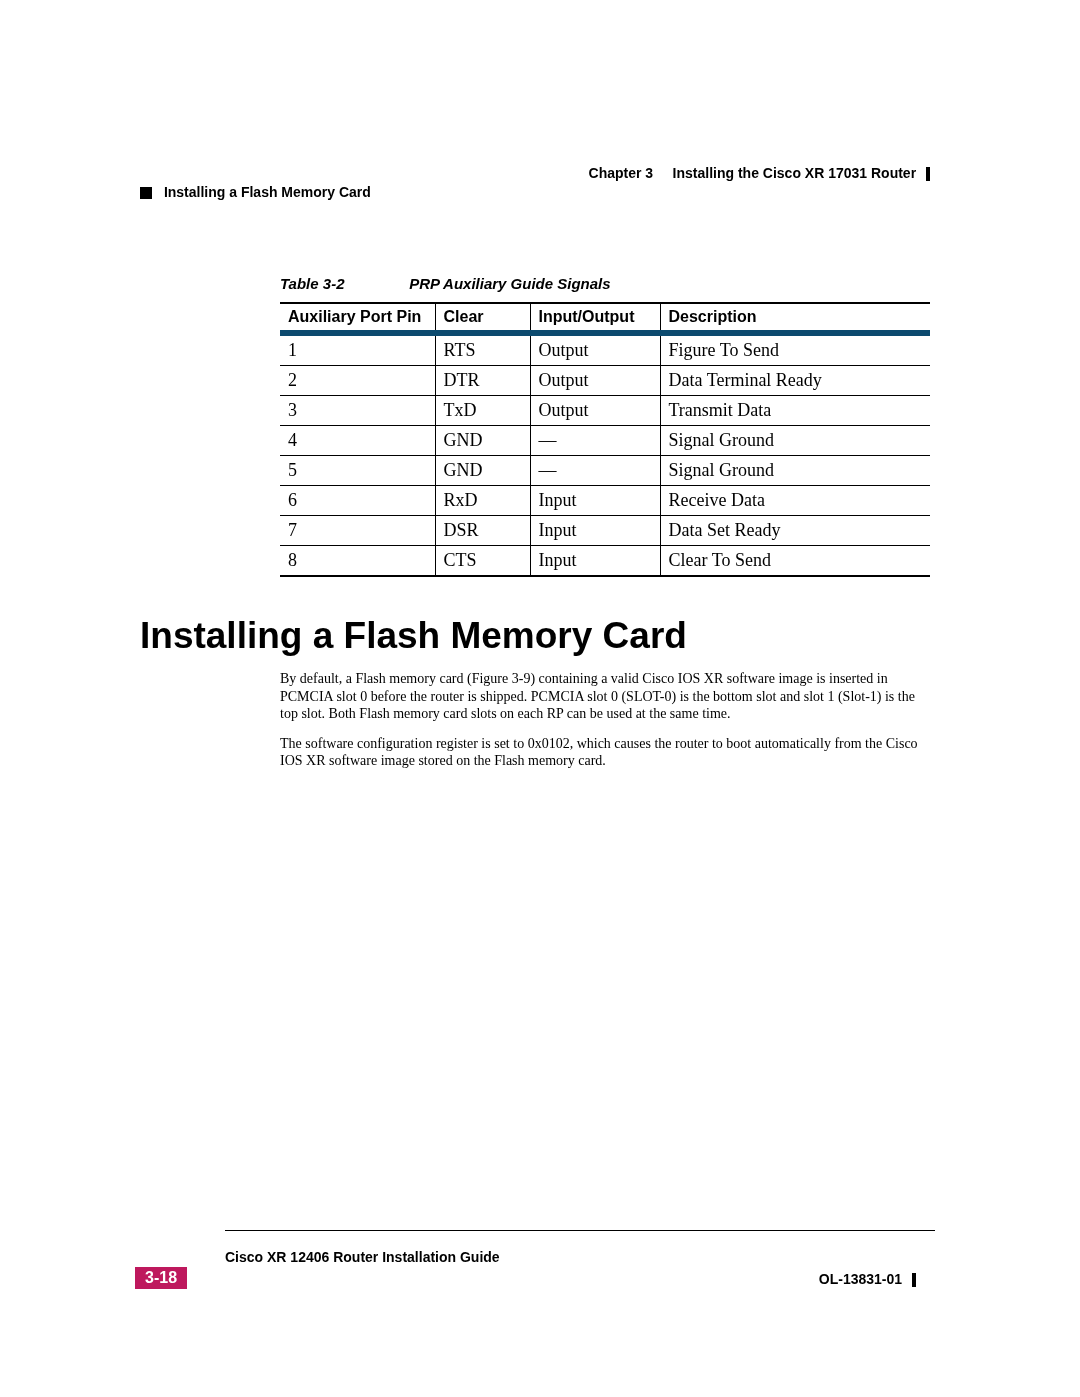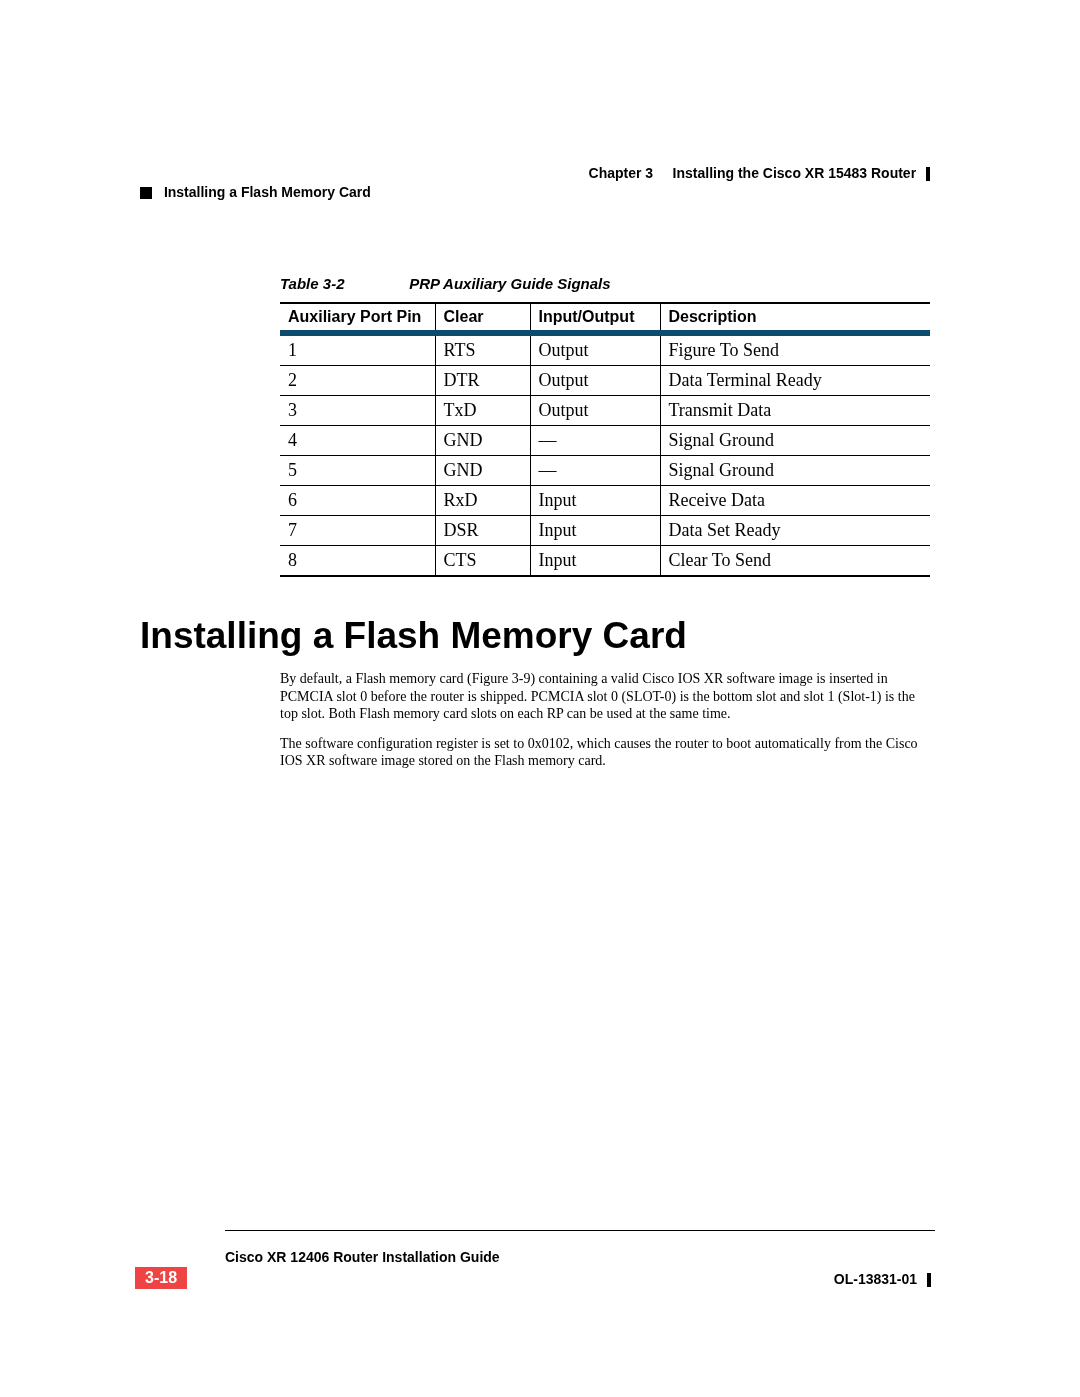--- a/index.html
+++ b/index.html
@@ -130,30 +130,30 @@
   }
   .ftr-row {
     position: relative;
     height: 22px;
     margin-top: 2px;
   }
   .pagebox {
     position: absolute;
     left: 0;
     bottom: 0;
-    background: #ef4444;
+    background: #be185d;
     color: #fff;
     font-family: Arial, Helvetica, sans-serif;
     font-weight: bold;
     font-size: 16px;
     padding: 2px 10px;
   }
   .docid {
     position: absolute;
-    right: 4px;
+    right: 19px;
     bottom: 2px;
     font-family: Arial, Helvetica, sans-serif;
     font-weight: bold;
     font-size: 14px;
   }
   .docid .bar {
     display: inline-block;
     width: 4px;
     height: 14px;
     background: #000;
@@ -161,21 +161,21 @@
     margin-left: 6px;
   }
 </style>
 </head>
 <body>
 
 <div class="page">
 
   <div class="hdr-top">
     <span>Chapter 3</span>&nbsp;&nbsp;&nbsp;&nbsp;
-    <span>Installing the Cisco XR 15483 Router</span>
+    <span>Installing the Cisco XR 17031 Router</span>
     <span class="bar"></span>
   </div>
 
   <div class="hdr-sub">
     <span class="sq"></span>
     <span>Installing a Flash Memory Card</span>
   </div>
 
   <div class="tbl-wrap">
     <div class="tbl-caption">

